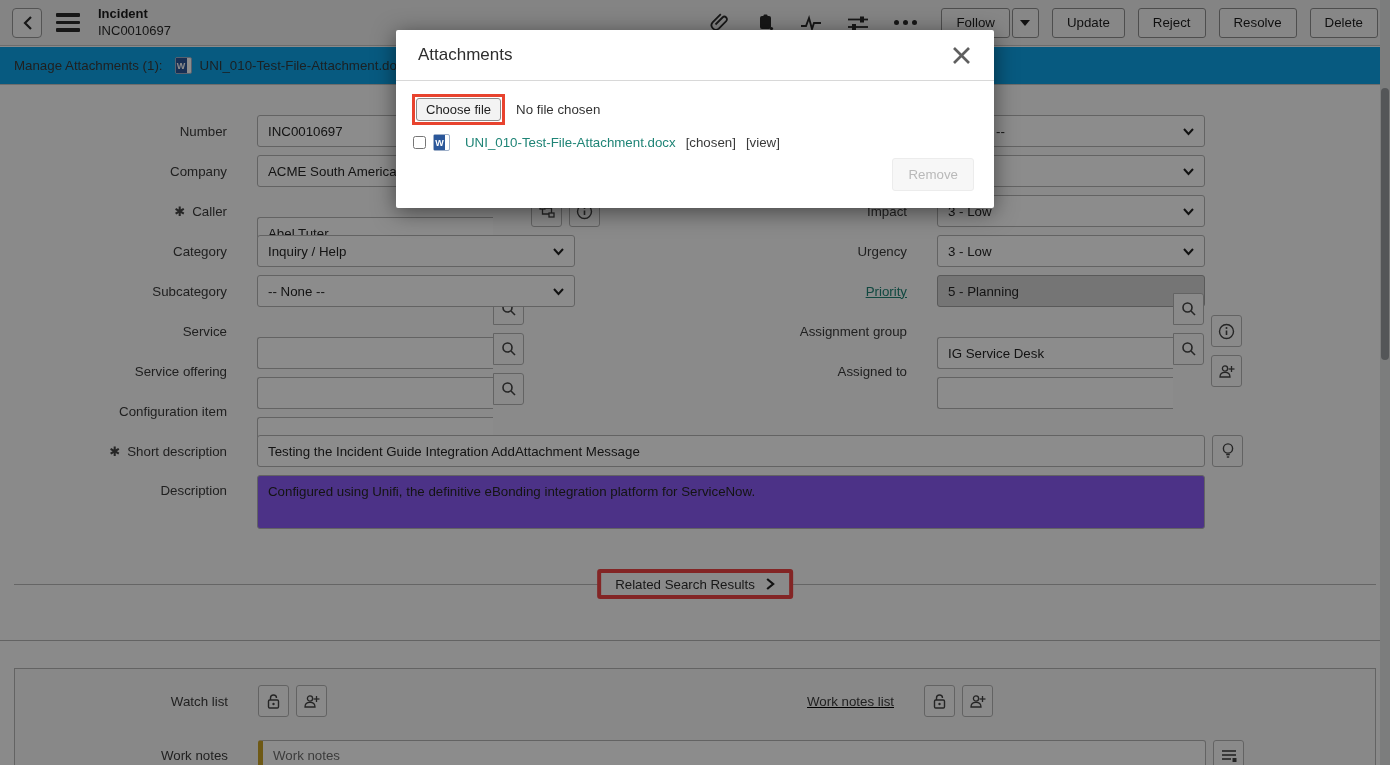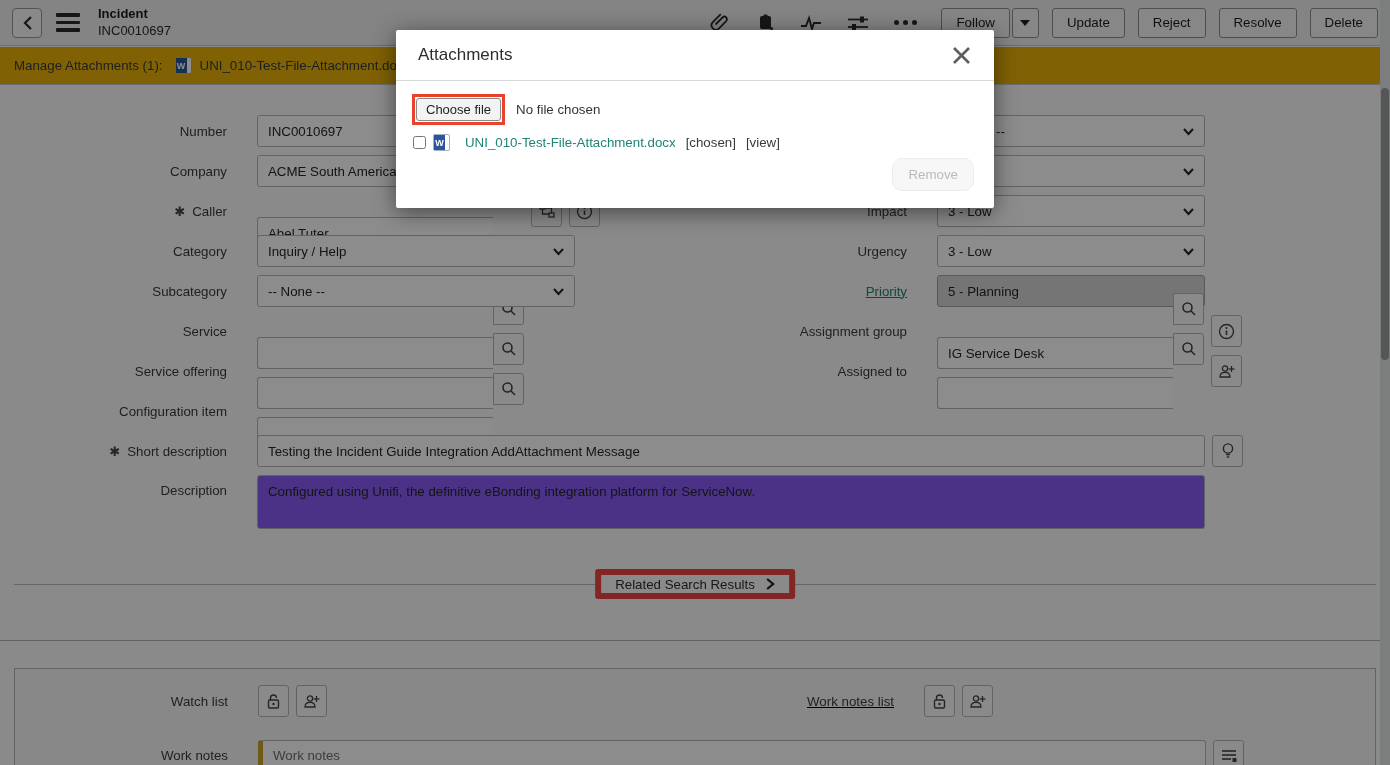--- a/index.html
+++ b/index.html
@@ -25,21 +25,21 @@
   .hbtn { height:30px; padding:0 14px; font-size:13.3px; color:#1c1c1c; background:#f6f6f6;
     border:1px solid #8f8f8f; border-radius:3px; font-family:inherit; }
   .btnrow { display:flex; gap:13px; align-items:center; }
   .splitbtn { display:flex; gap:2px; }
   .caretbtn { width:27px; height:30px; border:1px solid #8f8f8f; border-radius:3px;
     background:#f6f6f6; display:flex; align-items:center; justify-content:center; }
   .caret { width:0; height:0; border-left:5px solid transparent; border-right:5px solid transparent;
     border-top:6px solid #222; }
 
   
-  .attachbar { position:absolute; top:47px; left:0; right:0; height:38px; background:#eab308;
+  .attachbar { position:absolute; top:47px; left:0; right:0; height:38px; background:#0ea5e9;
     border-bottom:1px solid #c6c6c6; display:flex; align-items:center; padding:0 14px;
     font-size:13.3px; color:#333; }
   .attachbar .lbl { margin-right:12px; color:#3a3a3a; }
   .docicon { width:17px; height:17px; border:1px solid #9fb0c9; border-radius:2px; background:#fff;
     position:relative; flex:none; margin-right:8px; }
   .docicon b { position:absolute; left:0; top:0; bottom:0; width:11px; background:#2b579a; color:#fff;
     font-size:9px; font-weight:bold; display:flex; align-items:center; justify-content:center; }
   .attachbar .fname { color:#303c42; }
   .attachbar .frag { margin-left:6px; color:#303c42; }
 
@@ -66,21 +66,21 @@
   .iconbtn { width:31px; height:32px; border:1px solid #b5b5b5; border-radius:3px; background:#fcfcfc;
     display:flex; align-items:center; justify-content:center; margin-left:7px; flex:none; }
   .ro { background:#d6d6d6; border-color:#a3a3a3; width:268px; }
   textarea.ta { width:948px; height:54px; border:1px solid #b5b5b5; border-radius:3px; background:#8b5cf6;
     font-family:inherit; font-size:13.3px; color:#262626; padding:8px 10px; resize:none; outline:none; }
 
   
   .relsearch { position:absolute; top:569px; left:14px; right:14px; height:30px; }
   .relsearch .line { position:absolute; top:15px; left:0; right:0; border-top:1px solid #b9b9b9; }
   .relbtn { position:absolute; left:50%; transform:translateX(-50%); top:0; height:30px;
-    background:#fbfbfb; border:6px solid #ef4444; border-radius:3px; padding:0 14px;
+    background:#fbfbfb; border:4px solid #ef4444; border-radius:3px; padding:0 14px;
     font-size:13.3px; color:#2e2e2e; display:flex; align-items:center; gap:10px; font-family:inherit; }
 
   
   .tabline { position:absolute; top:640px; left:0; right:0; border-top:1px solid #b5b5b5; }
   .tabs { position:absolute; top:637px; left:14px; display:flex; }
   .tab { height:31px; padding:0 14px; display:flex; align-items:center; font-size:13.3px; color:#2c2c2c;
     background:#dedede; border:1px solid #b5b5b5; border-bottom:none; margin-right:-1px; }
   .tab.active { background:#f7f7f7; border-top:3px solid #17806f; position:relative; z-index:2;
     height:34px; margin-top:-3px; }
   .panel { position:absolute; top:668px; left:14px; right:14px; bottom:-2px; background:#f7f7f7;
@@ -109,21 +109,21 @@
   .chooserow { position:absolute; left:16px; top:13px; display:flex; align-items:center; gap:11px; }
   .choosewrap { border:3px solid #e8432e; padding:1px; }
   .choosebtn { font-family:inherit; font-size:13px; color:#222; background:#f3f3f3;
     border:1px solid #8a8a8a; border-radius:3px; padding:3px 9px; }
   .nofile { font-size:13.3px; color:#333; }
   .filerow { position:absolute; left:17px; top:53px; display:flex; align-items:center; gap:7px; }
   .filerow input[type=checkbox] { width:13px; height:13px; accent-color:#fff; }
   .filelink { font-size:13.3px; color:#1f8476; text-decoration:none; }
   .fileact { font-size:13.3px; color:#3a3a3a; margin-left:3px; }
   .removebtn { position:absolute; right:20px; top:77px; padding:8px 15px; font-family:inherit;
-    font-size:13.3px; color:#b9b9b9; background:#f7f7f7; border:1px solid #ececec; border-radius:10px; }
+    font-size:13.3px; color:#b9b9b9; background:#f7f7f7; border:1px solid #ececec; border-radius:3px; }
 </style>
 </head>
 <body>
 
 <div class="page">
 
   <div class="hdr">
     <button class="back-btn">
       <svg width="11" height="16" viewBox="0 0 11 16">
           <path d="M9 2 L3 8 L9 14" fill="none" stroke="#2b2b2b" stroke-width="2.2"></path>

